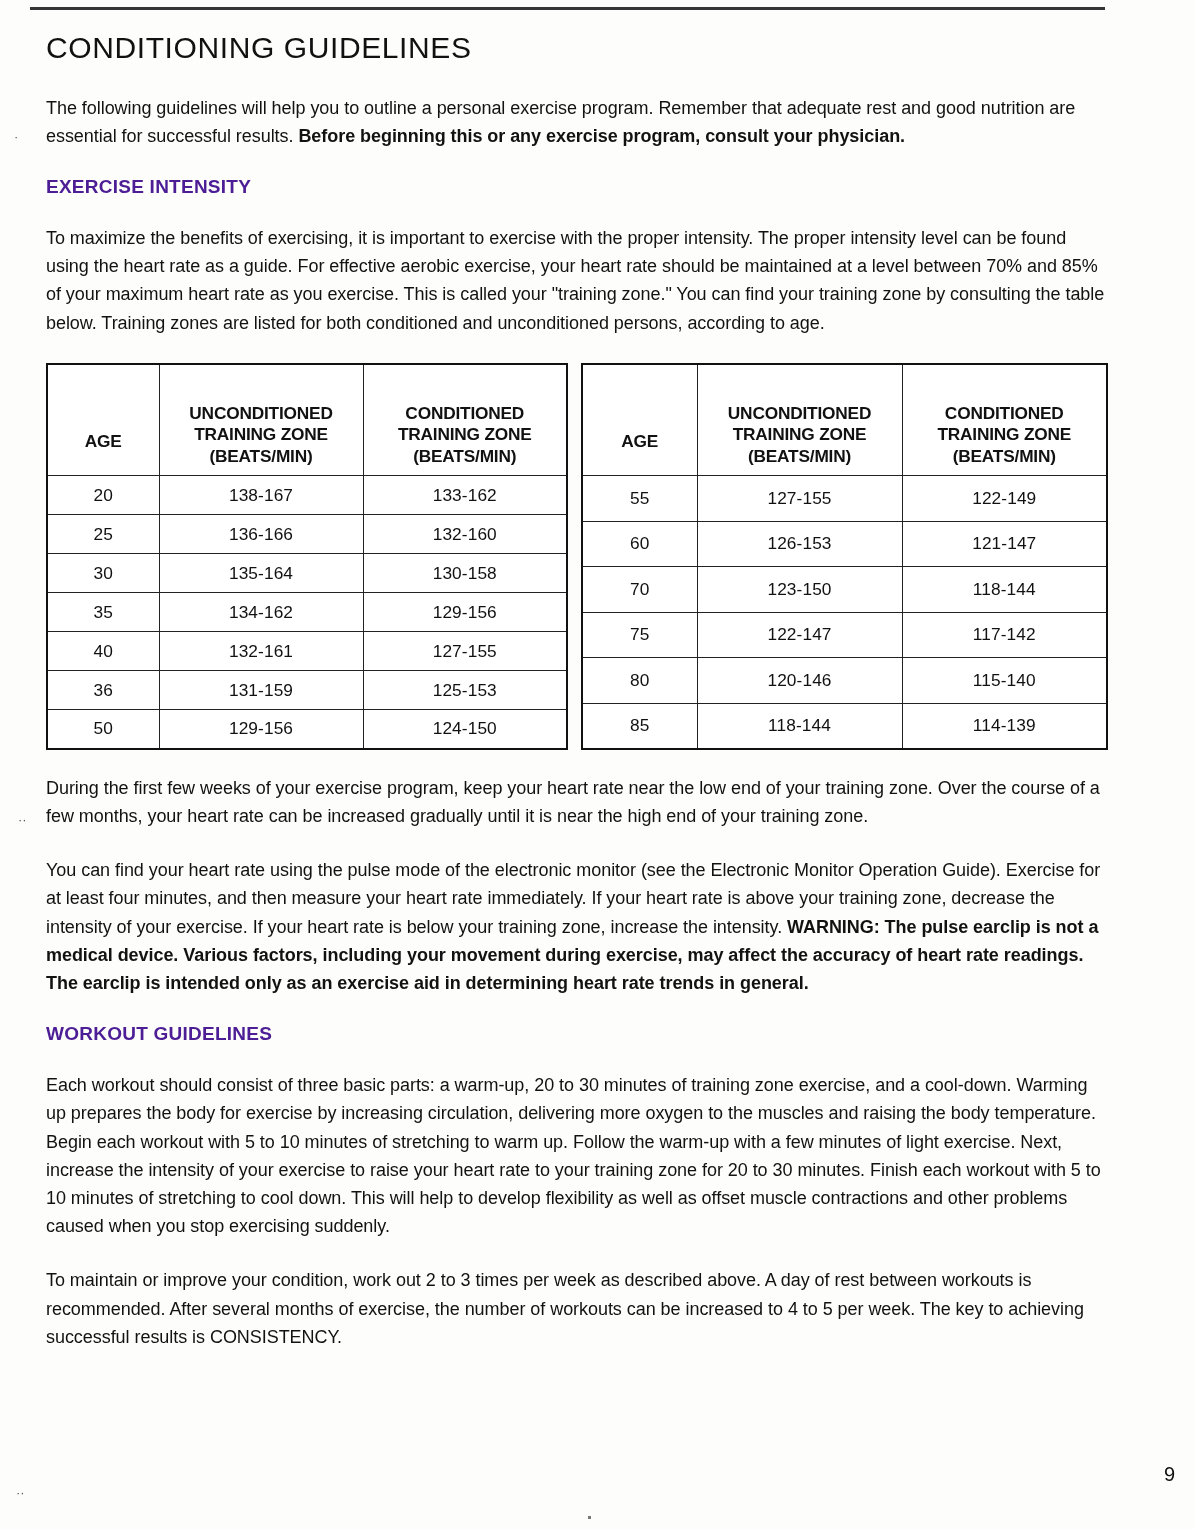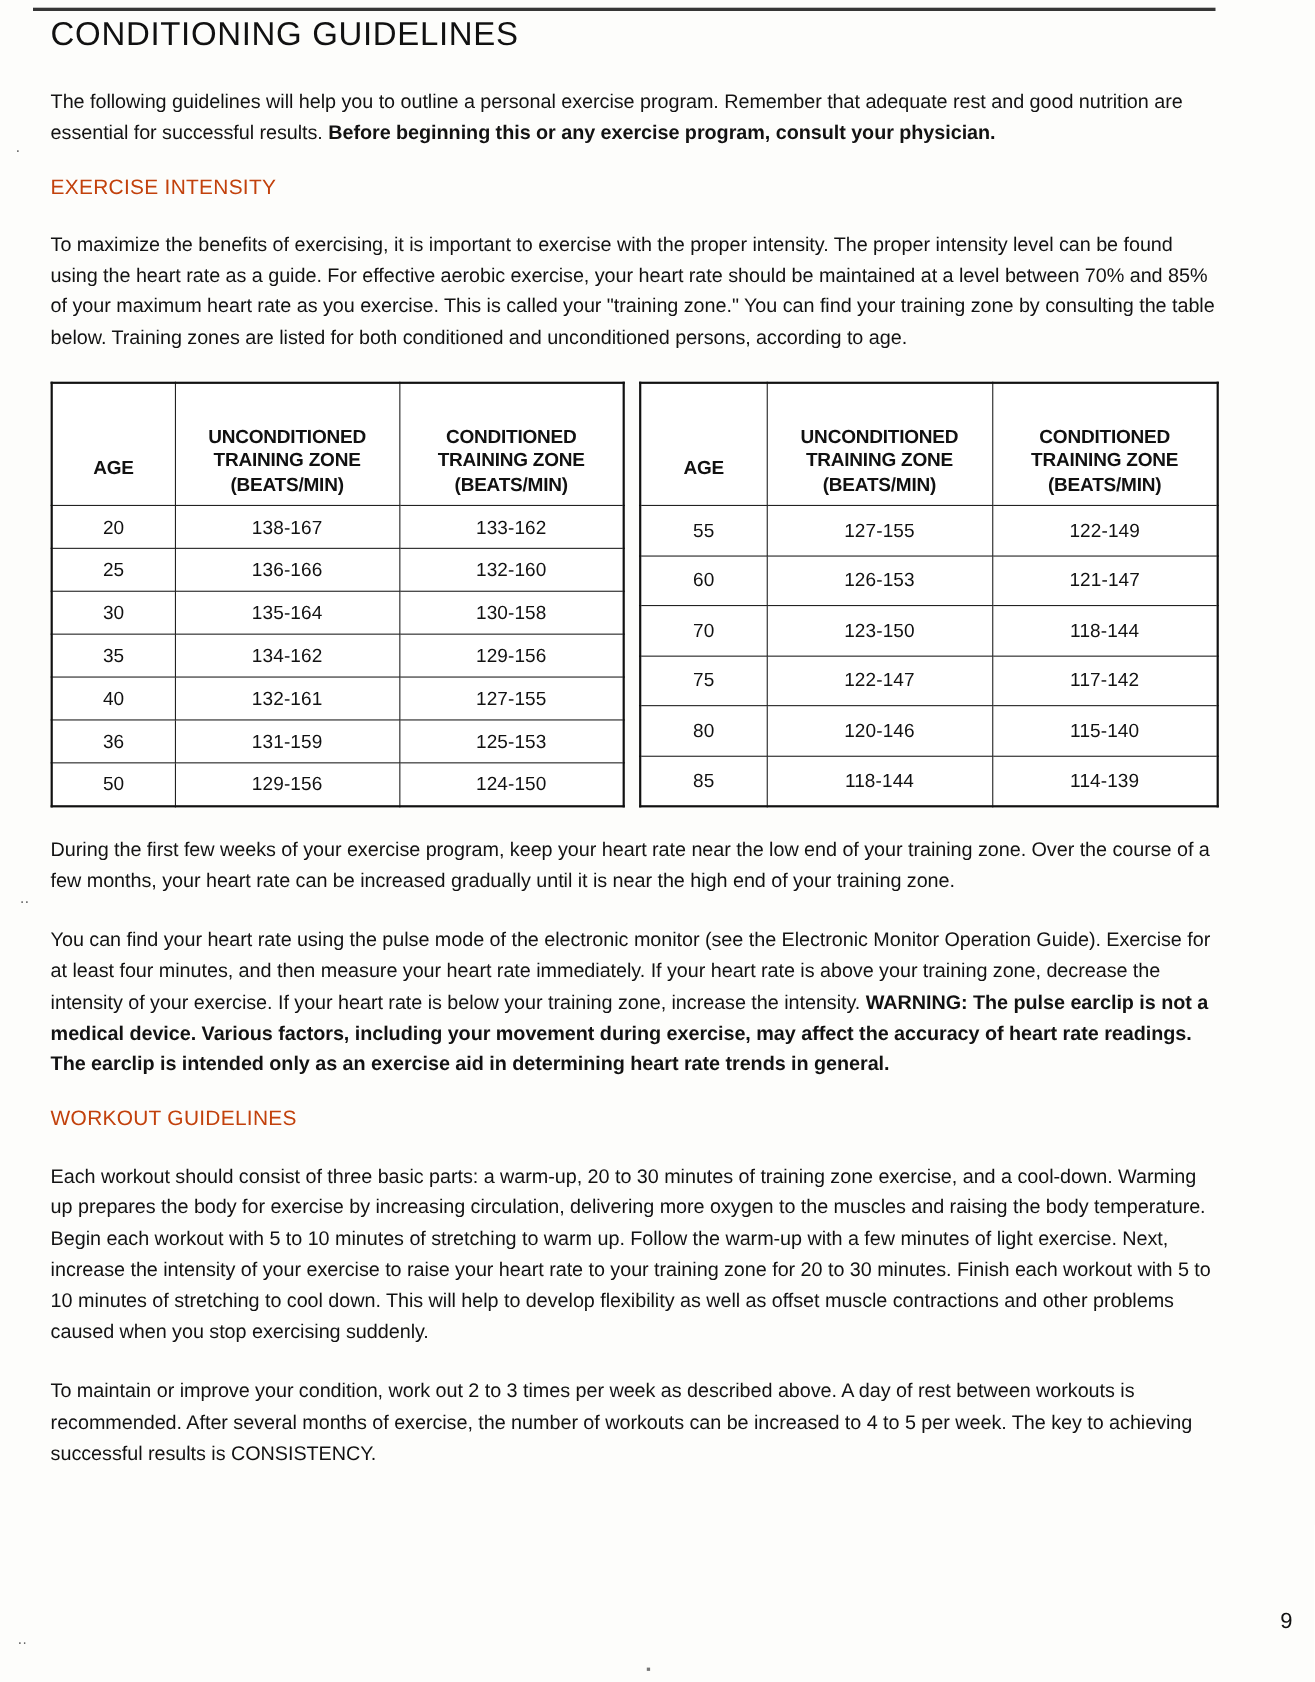--- a/index.html
+++ b/index.html
@@ -33,21 +33,21 @@
     top: 7px;
     width: 1075px;
     height: 3px;
     background: #1a1a1a;
     opacity: .88;
   }
 
   .content {
     position: absolute;
     left: 46px;
-    top: 16px;
+    top: 32px;
     width: 1060px;
   }
 
   h1.doc-title {
     font-size: 30px;
     font-weight: 400;
     letter-spacing: 0.6px;
     margin: 0 0 30px 0;
     line-height: 1.05;
     color: #111;
@@ -60,24 +60,24 @@
     margin: 0 0 26px 0;
     color: #121212;
     text-align: left;
     letter-spacing: -0.05px;
   }
 
   .b { font-weight: bold; }
 
   h2.section {
     font-size: 19px;
-    font-weight: 400;
+    font-weight: 700;
     letter-spacing: 0.25px;
     margin: 0 0 26px 0;
-    color: #c2410c;
+    color: #4c1d95;
   }
 
   
   .tables-row {
     display: flex;
     gap: 13px;
     margin: 0 0 24px 0;
     width: 1058px;
   }
   table.zone-table {

